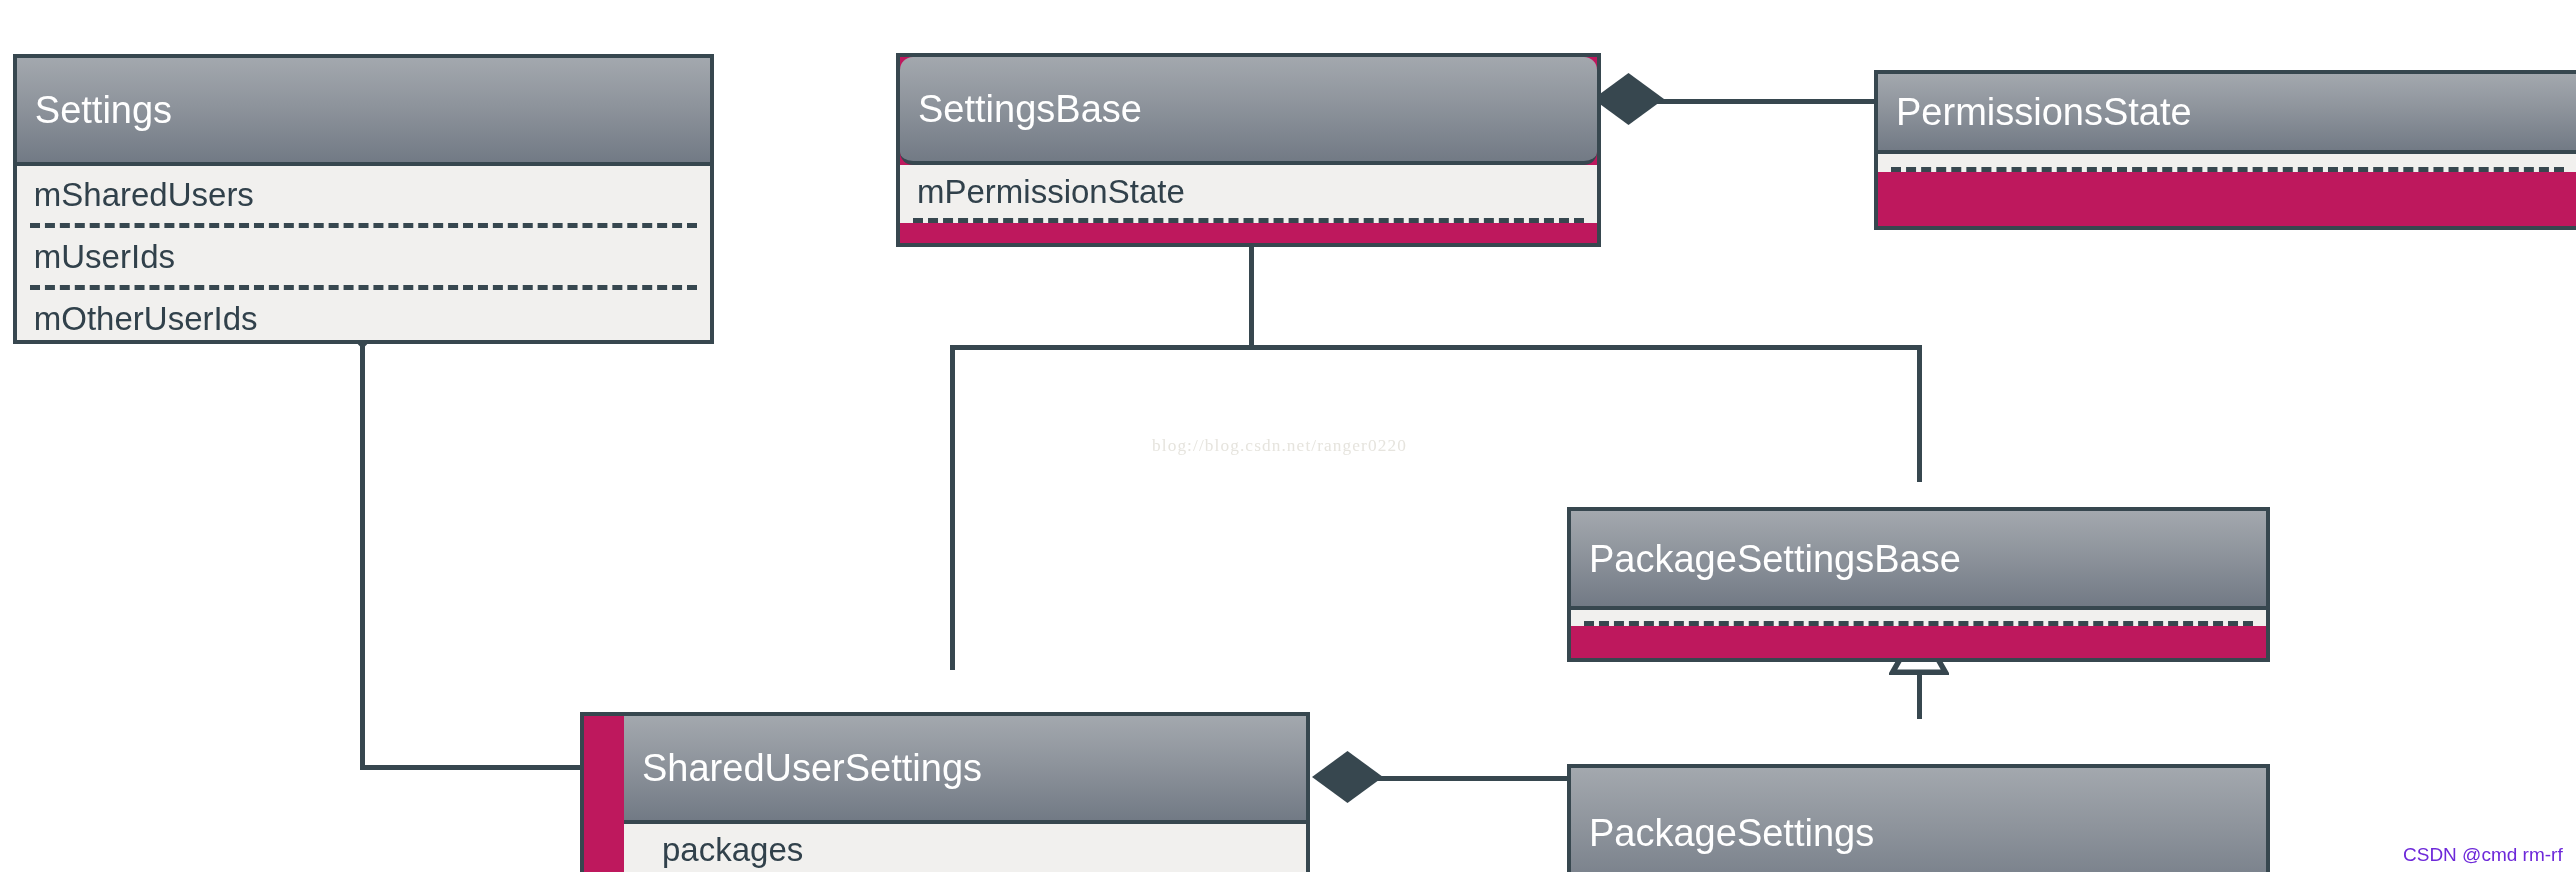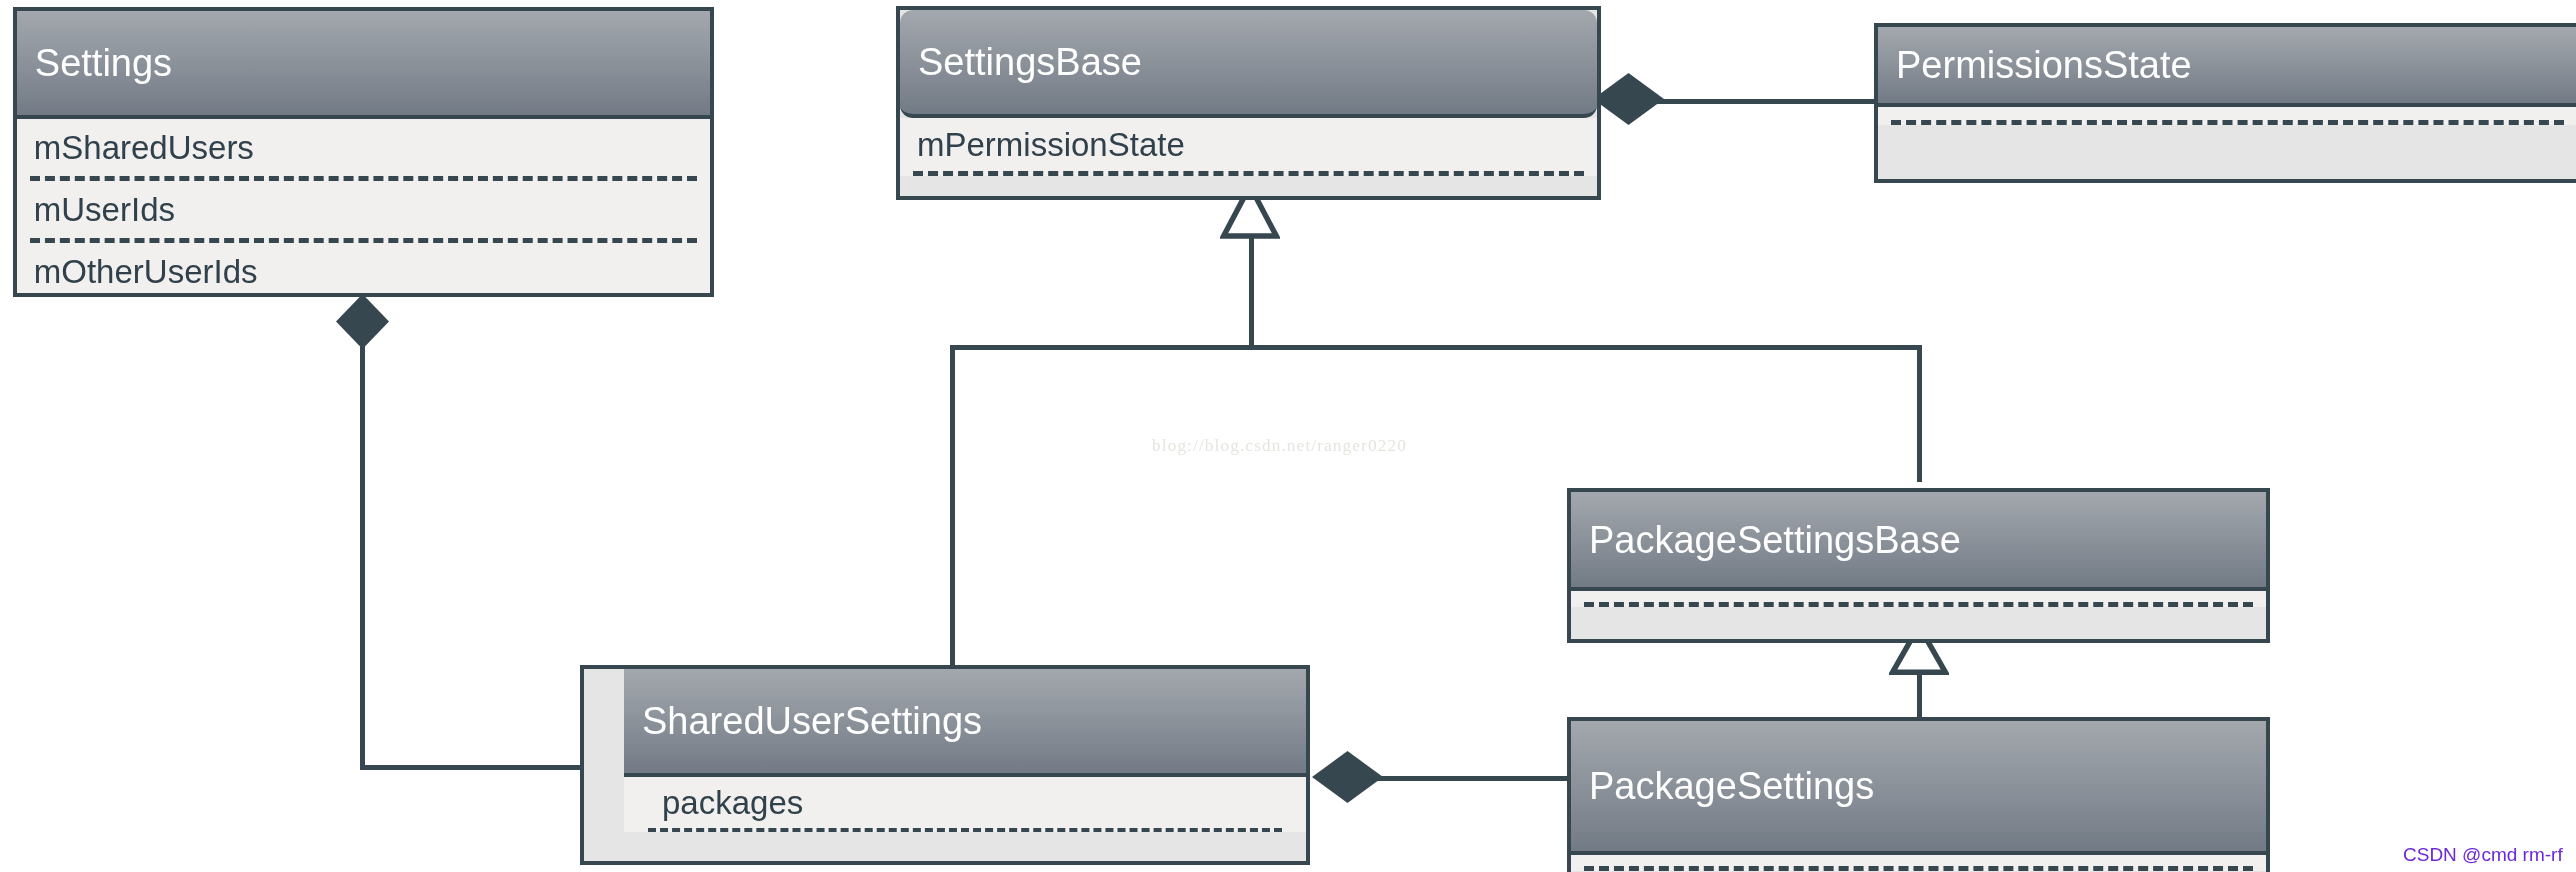--- a/index.html
+++ b/index.html
@@ -20,22 +20,23 @@
     left: 0; top: 0;
     width: 2576px;
     height: 873px;
   }
 
   
   .uml-class {
     position: absolute;
     box-sizing: border-box;
     border: 4.6px solid #37474f;
-    background: #e5e5e5;
+    background: #be185d;
     overflow: hidden;
+    margin-top: 47px;
   }
   .uml-header {
     box-sizing: border-box;
     background: linear-gradient(to bottom, #a3a8ae 0%, #8e949c 45%, #727a85 100%);
     border-bottom: 4.6px solid #37474f;
     display: flex;
     align-items: center;
     padding-left: 18px;
   }
   .uml-title {
@@ -172,21 +173,21 @@
 
   <div class="uml-class" style="left:1874px; top:23px; width:707px; height:160px;">
     <div class="uml-header" style="height:80px;">
       <span class="uml-title">PermissionsState</span>
     </div>
     <div class="uml-body" style="padding-top:12.8px;">
       <div class="uml-sep"></div>
     </div>
   </div>
 
-  <div class="uml-class" style="left:1567px; top:488px; width:703px; height:155px;">
+  <div class="uml-class" style="left:1567px; top:460px; width:703px; height:155px;">
     <div class="uml-header" style="height:99px;">
       <span class="uml-title">PackageSettingsBase</span>
     </div>
     <div class="uml-body" style="padding-top:11px;">
       <div class="uml-sep"></div>
     </div>
   </div>
 
   <div class="uml-class" style="left:580px; top:665px; width:730px; height:200px;padding-left:40px;">
     <div class="uml-header" style="height:108px;">

